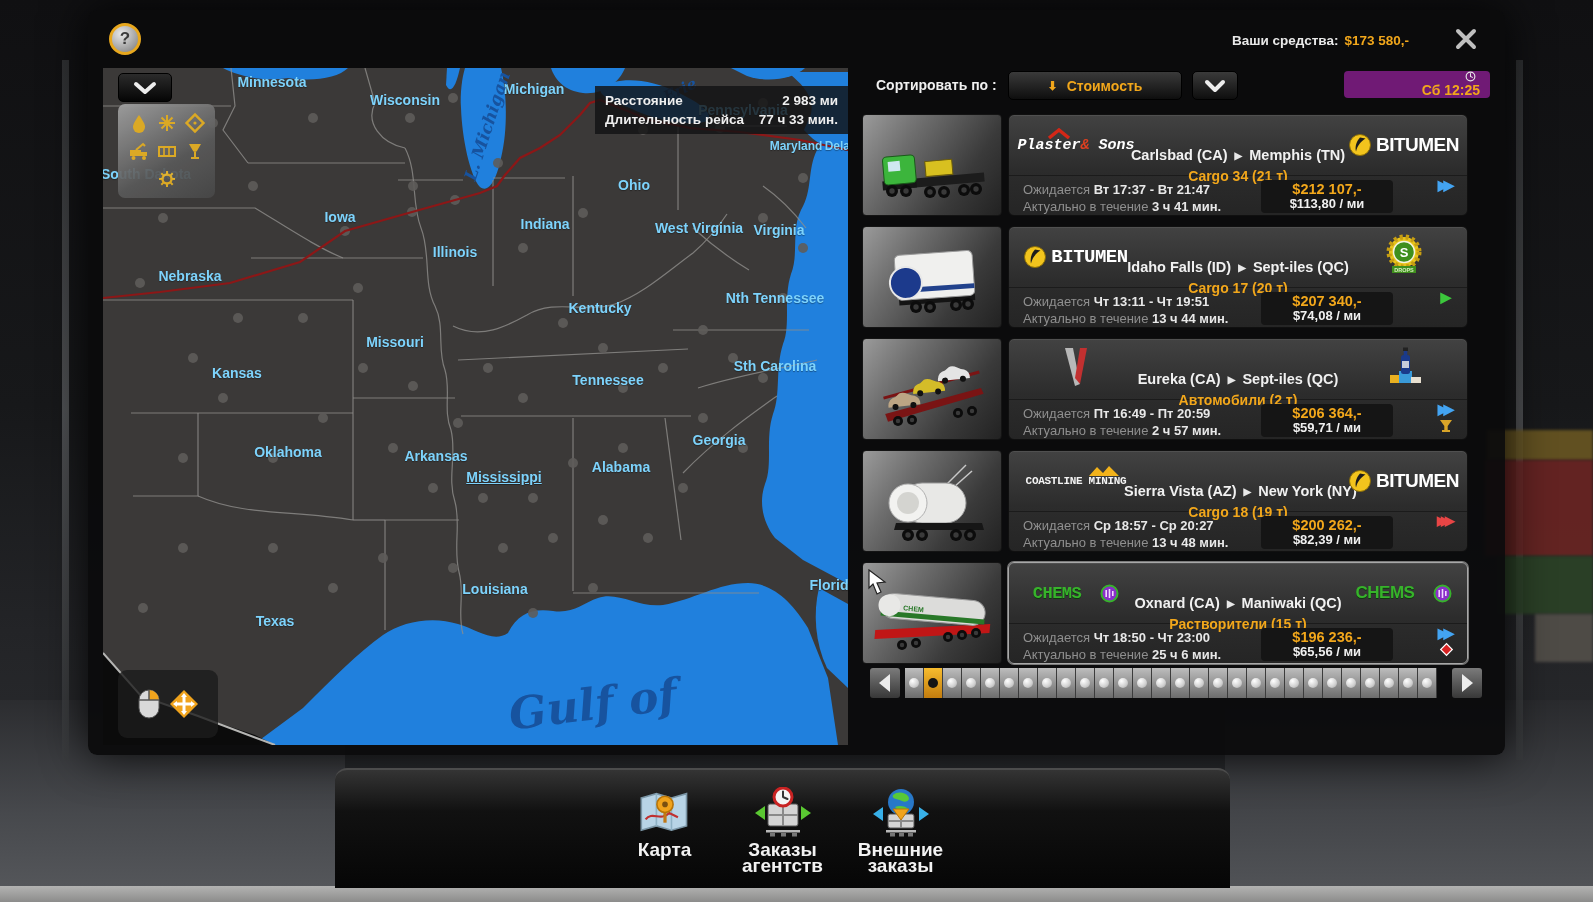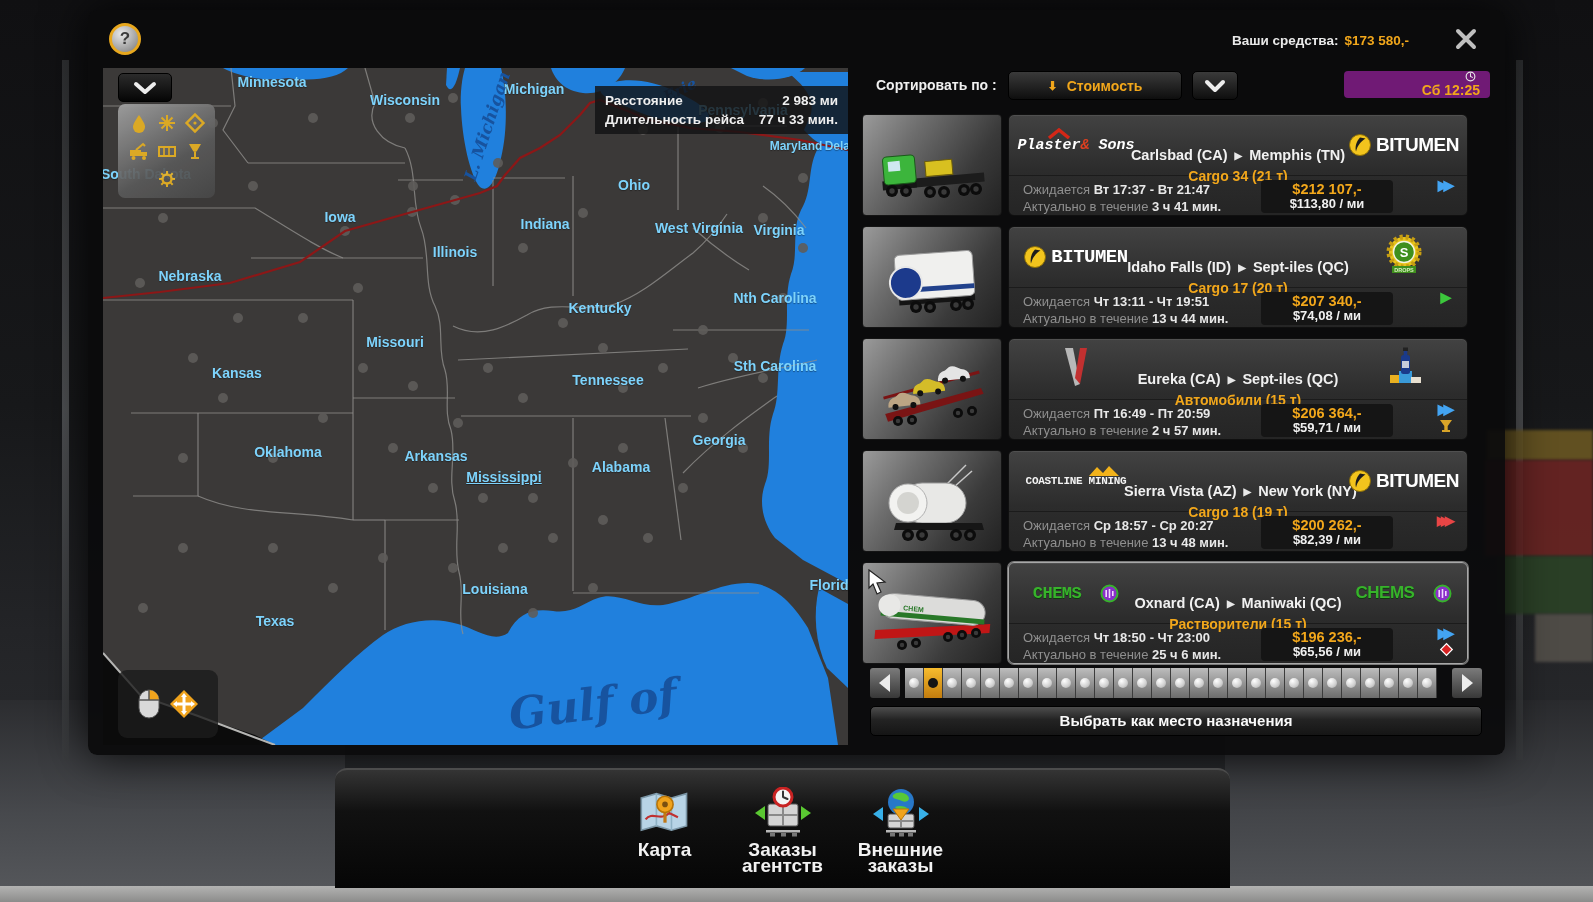--- a/index.html
+++ b/index.html
@@ -270,21 +270,21 @@
         <span class="map-label" style="left:43px;top:106px;">South Dakota</span>
         <span class="map-label" style="left:237px;top:149px;">Iowa</span>
         <span class="map-label" style="left:87px;top:208px;">Nebraska</span>
         <span class="map-label" style="left:352px;top:184px;">Illinois</span>
         <span class="map-label" style="left:442px;top:156px;">Indiana</span>
         <span class="map-label" style="left:531px;top:117px;">Ohio</span>
         <span class="map-label" style="left:640px;top:42px;">Pennsylvania</span>
         <span class="map-label" style="left:596px;top:160px;">West Virginia</span>
         <span class="map-label" style="left:676px;top:162px;">Virginia</span>
         <span class="map-label" style="left:497px;top:240px;">Kentucky</span>
-        <span class="map-label" style="left:672px;top:230px;">Nth Carolina</span>
+        <span class="map-label" style="left:672px;top:230px;">Nth Tennessee</span>
         <span class="map-label" style="left:292px;top:274px;">Missouri</span>
         <span class="map-label" style="left:505px;top:312px;">Tennessee</span>
         <span class="map-label" style="left:672px;top:298px;">Sth Carolina</span>
         <span class="map-label" style="left:134px;top:305px;">Kansas</span>
         <span class="map-label" style="left:616px;top:372px;">Georgia</span>
         <span class="map-label" style="left:185px;top:384px;">Oklahoma</span>
         <span class="map-label" style="left:333px;top:388px;">Arkansas</span>
         <span class="map-label" style="left:401px;top:409px;text-decoration:underline;">Mississippi</span>
         <span class="map-label" style="left:518px;top:399px;">Alabama</span>
         <span class="map-label" style="left:392px;top:521px;">Louisiana</span>
@@ -530,21 +530,21 @@
             </svg>
           </div>
       <div class="card">
         <div class="card-top">
           <div class="logo-left">
                 <span><svg width="46" height="46" viewBox="0 0 46 46">
                     <path d="M12,4 L20,4 L27,40 L22,42 Z" fill="#b8b8b8"></path>
                     <path d="M34,4 L27,4 L22,34 L27,40 Z" fill="#c23030"></path>
                   </svg></span>
               </div>
-          <div class="cargo-title">Автомобили (15 т)</div>
+          <div class="cargo-title">Автомобили (2 т)</div>
           <div class="route"><span>Eureka (CA)</span><span class="route-arrow">▶</span><span>Sept-iles (QC)</span></div>
           <div class="logo-right">
                 <span><svg width="44" height="44" viewBox="0 0 44 44">
                     <rect x="8" y="30" width="11" height="8" fill="#e8b020"></rect>
                     <rect x="17" y="26" width="13" height="12" fill="#3a9ad8"></rect>
                     <rect x="29" y="32" width="10" height="6" fill="#e8e0d0"></rect>
                     <rect x="19" y="10" width="9" height="19" rx="2.5" fill="#1a3a8a"></rect>
                     <rect x="21.7" y="5" width="3.6" height="7" fill="#1a3a8a"></rect>
                     <rect x="21" y="2.5" width="5" height="3.5" fill="#222"></rect>
                     <rect x="20" y="16" width="7" height="7" fill="#e8e8e8" opacity="0.85"></rect>
@@ -726,21 +726,20 @@
           <div class="dot-tile"></div>
           <div class="dot-tile"></div>
         </div>
       <div class="pager-arrow">
         <svg width="22" height="24" viewBox="0 0 22 24">
             <polygon points="6,3 17,12 6,21" fill="#ececec"></polygon>
           </svg>
       </div>
     </div>
 
-    <div class="select-btn">Выбрать как место назначения</div>
   </div>
 </div>
 
 <div class="dock">
   <div class="dock-items" id="dock-items">
       <div class="dock-item">
       <div class="ico">
           <svg width="56" height="48" viewBox="0 0 52 44">
             <path d="M4,8 L18,4 L32,8 L46,4 L46,34 L32,38 L18,34 L4,38 Z" fill="#b8d4e6" stroke="#7a95a5" stroke-width="1.5"></path>
             <path d="M18,4 V34 M32,8 V38" stroke="#8fb2c5" stroke-width="1.5"></path>

